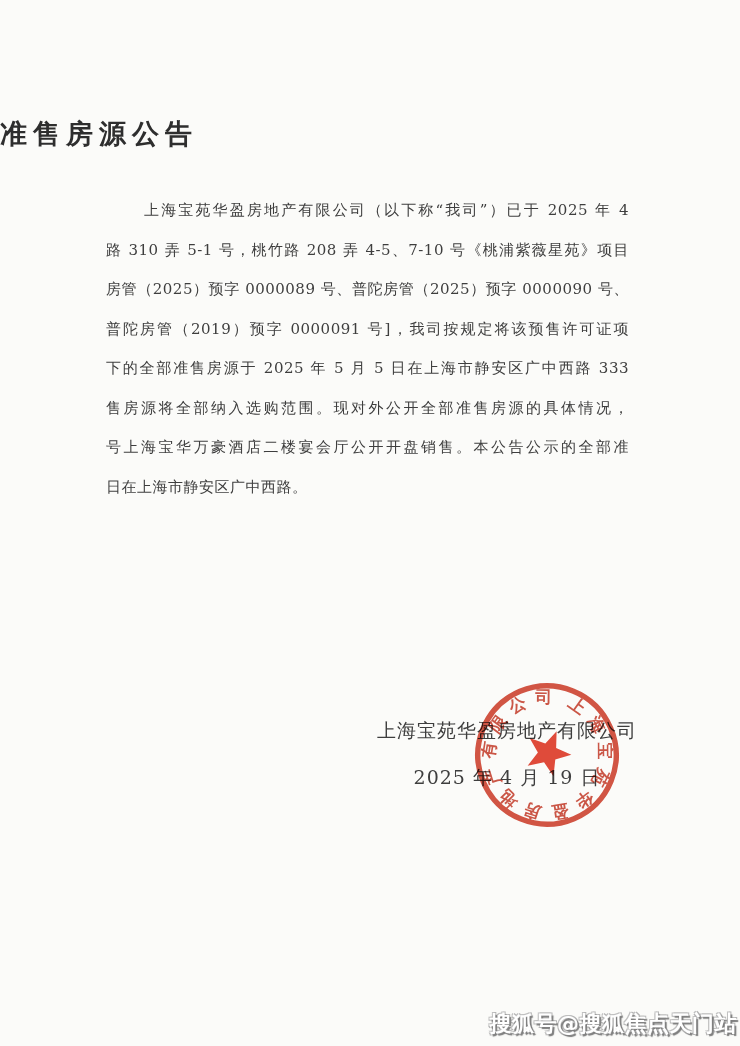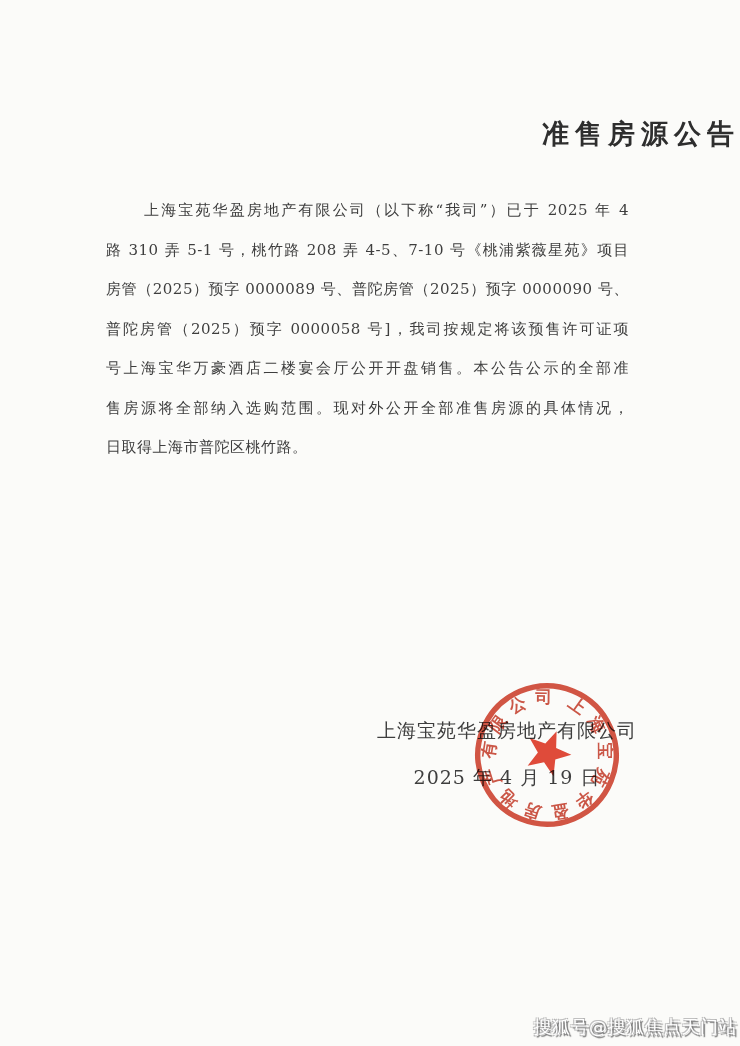--- a/index.html
+++ b/index.html
@@ -3,21 +3,21 @@
 <meta charset="utf-8">
 <style>
   html,body { margin:0; padding:0; }
   .page {
     position:relative; width:740px; height:1046px;
     background:#fbfbf9; overflow:hidden;
     font-family:"DejaVu Serif","Liberation Serif",serif;
   }
   .title {
     position:absolute; top:116px; left:0; width:100%; margin:0;
-    text-align:right; font-size:27px; font-weight:bold;
+    text-align:left; font-size:27px; font-weight:bold;
     letter-spacing:6px; color:#2e2e2e;
   }
   .body-text {
     position:absolute; left:106px; top:191px; width:523px;
     font-size:15px; color:#3e3e3e;
   }
   .line {
     height:39.5px; line-height:39.5px;
     text-align:justify; text-align-last:justify;
     letter-spacing:0.5px; white-space:nowrap;
@@ -36,41 +36,42 @@
     transform:rotate(22deg);
     opacity:0.88; mix-blend-mode:multiply;
   }
   .seal .ring-text {
     font-size:17px; letter-spacing:8px; font-weight:bold;
     font-family:"DejaVu Serif","Liberation Serif",serif;
   }
   .watermark {
     position:absolute; right:3px; bottom:7px;
     font-family:"DejaVu Sans","Liberation Sans",sans-serif;
-    font-size:18px; font-weight:normal; letter-spacing:0.5px;
+    font-size:22px; font-weight:bold; letter-spacing:0.5px;
     color:#ffffff;
     text-shadow: 2px 2px 1px #7c7c7c, -1px -1px 0 #c0c0c0,
                  1px -1px 0 #b5b5b5, -1px 1px 0 #b5b5b5;
   }
 </style>
 </head>
 <body>
 
 <div class="page">
 
   <h1 class="title">准售房源公告</h1>
 
   <div class="body-text">
     <div class="line first">上海宝苑华盈房地产有限公司（以下称“我司”）已于 2025 年 4</div>
     <div class="line">路 310 弄 5-1 号，桃竹路 208 弄 4-5、7-10 号《桃浦紫薇星苑》项目</div>
     <div class="line">房管（2025）预字 0000089 号、普陀房管（2025）预字 0000090 号、</div>
-    <div class="line">普陀房管（2025）预字 0000058 号]，我司按规定将该预售许可证项</div>
+    <div class="line">普陀房管（2019）预字 0000091 号]，我司按规定将该预售许可证项</div>
+    <div class="line">下的全部准售房源于 2025 年 5 月 5 日在上海市静安区广中西路 333</div>
+    <div class="line">售房源将全部纳入选购范围。现对外公开全部准售房源的具体情况，</div>
     <div class="line">号上海宝华万豪酒店二楼宴会厅公开开盘销售。本公告公示的全部准</div>
-    <div class="line">售房源将全部纳入选购范围。现对外公开全部准售房源的具体情况，</div>
-    <div class="line last">日取得上海市普陀区桃竹路。</div>
+    <div class="line last">日在上海市静安区广中西路。</div>
   </div>
 
   <div class="signature">
     <div class="company">上海宝苑华盈房地产有限公司</div>
     <div class="date">2025 年 4 月 19 日</div>
   </div>
 
   <svg class="seal" width="158" height="158" viewBox="0 0 160 160">
     <defs>
       <path id="ringPath" d="M 80 27 a 53 53 0 1 1 -0.01 0" fill="none"></path>

